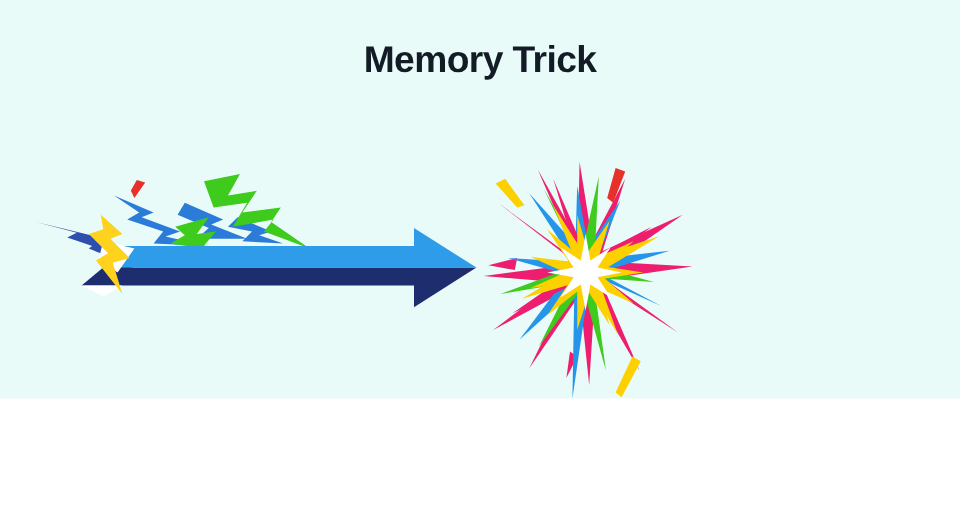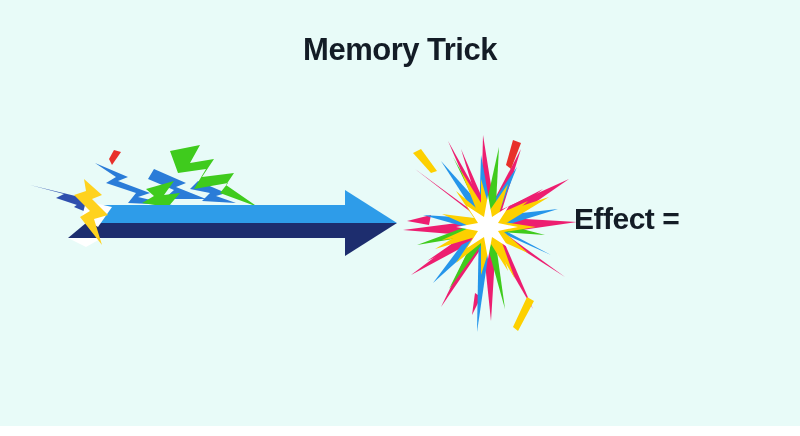--- a/index.html
+++ b/index.html
@@ -1,20 +1,20 @@
 <!DOCTYPE html>
 <html><head>
 <meta charset="utf-8">
 <style>
   * { margin: 0; padding: 0; box-sizing: border-box; }
   body { font-family: "Liberation Sans", "DejaVu Sans", sans-serif; }
   .canvas {
     position: relative;
     width: 800px;
-    height: 426px;
+    height: 332px;
     background: #e8fbf8;
     overflow: hidden;
   }
   .title {
     position: absolute;
     top: 32px;
     left: 0;
     width: 100%;
     text-align: center;
     font-size: 31px;
@@ -167,16 +167,15 @@
       <polygon points="120,13 128,16 118,42 113,38"></polygon>
     </g>
 
     <g fill="#ffffff">
       <polygon points="125,100 105,104 116,121 99,110 95,132 91,110 74,121 85,104 63,100 85,96 74,79 91,90 95,68 99,90 116,79 105,96"></polygon>
     </g>
   </svg>
 
 
   <div class="label-right">
-    <div>Effect =</div>
   </div>
 
 </div>
 
 </body></html>

